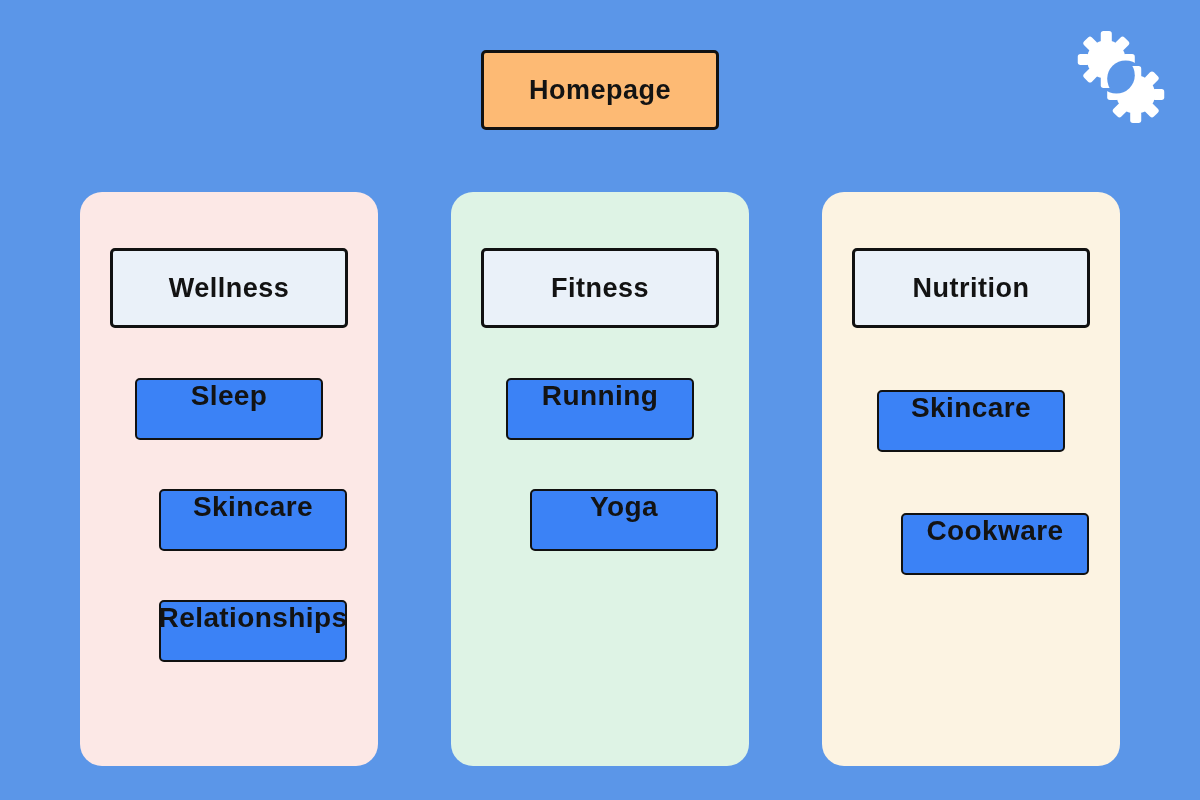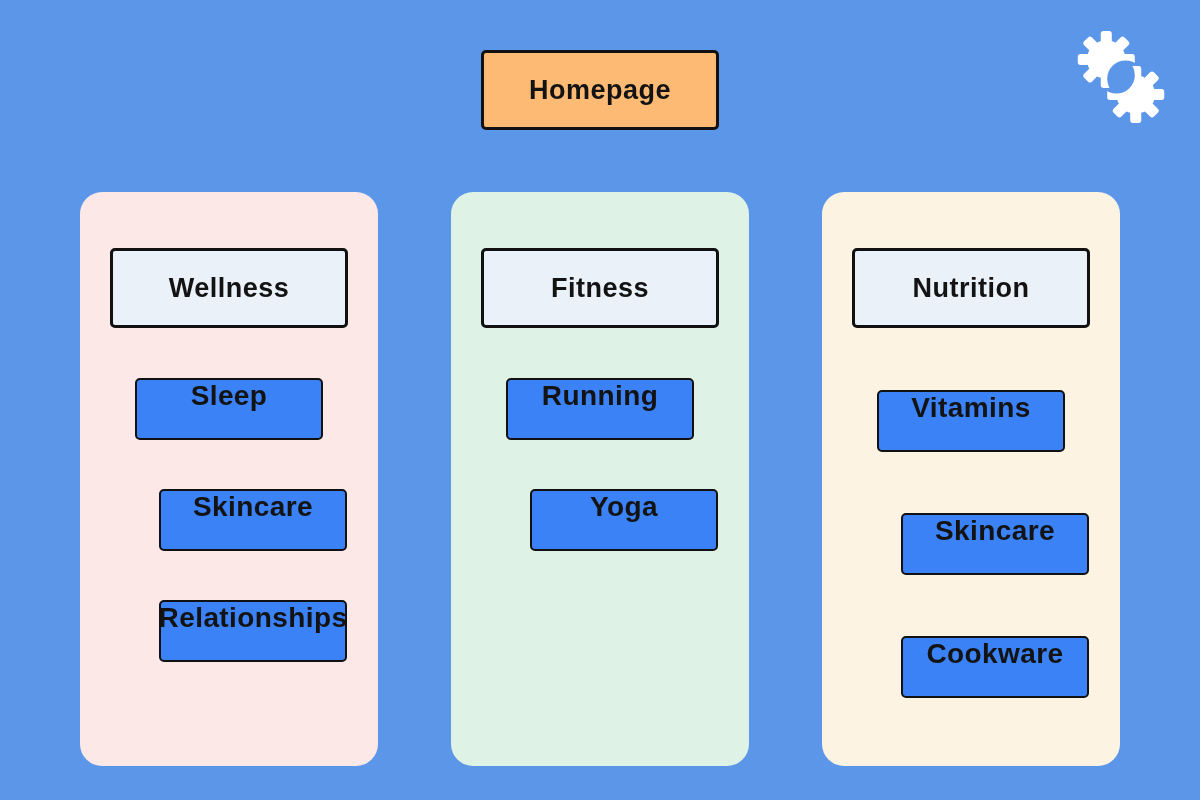--- a/index.html
+++ b/index.html
@@ -162,23 +162,20 @@
     <div class="page-node">
       <span>Yoga</span>
     </div>
   </section>
 
   <section class="card" style="background-color: rgb(252, 243, 226); gap: 12px;">
     <div class="head-node">
       <span>Nutrition</span>
     </div>
     <div class="page-node">
-      <span>Vitamins</span>
-    </div>
-    <div class="page-node">
       <span>Skincare</span>
     </div>
     <div class="page-node">
       <span>Cookware</span>
     </div>
   </section>
 
 </div>
 
 </body></html>

